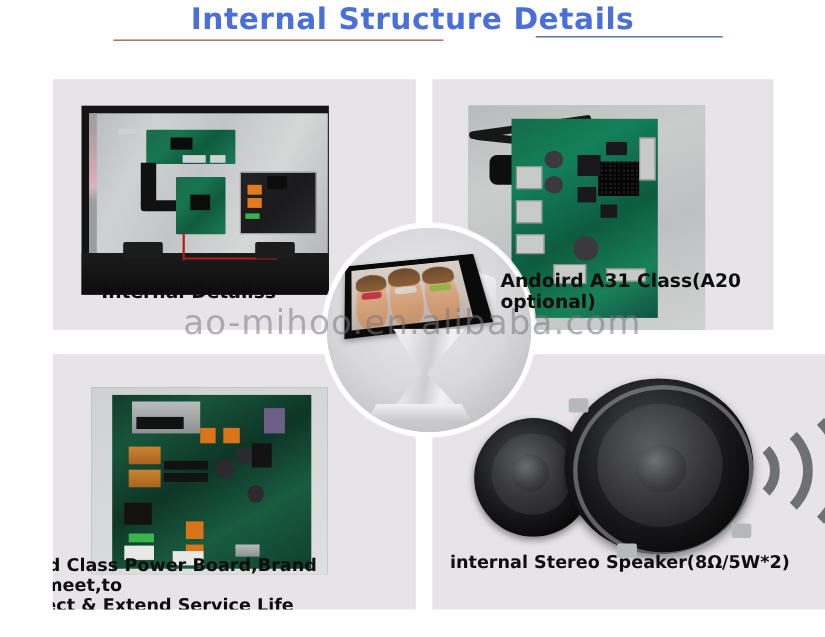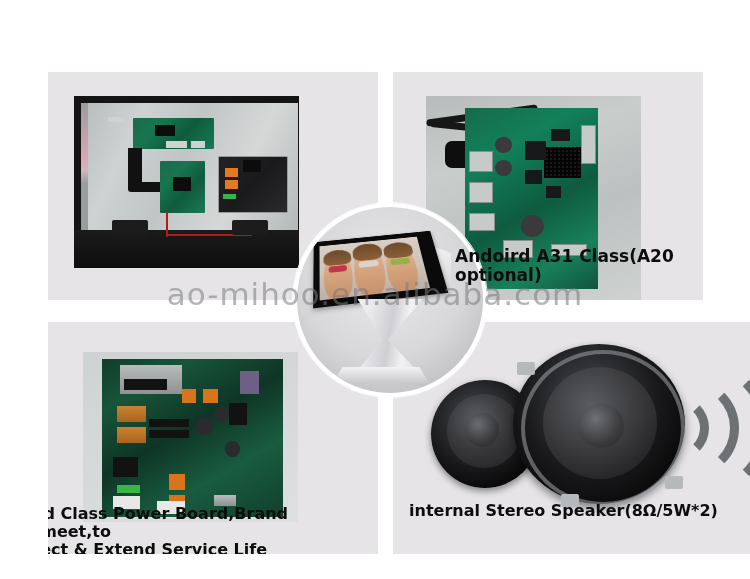--- a/index.html
+++ b/index.html
@@ -155,20 +155,25 @@
   
   .watermark{position:absolute;left:0;top:276px;width:750px;text-align:center;
     font-family:"DejaVu Sans", sans-serif;font-size:31px;letter-spacing:1px;
     color:rgba(120,120,125,.55);z-index:7;white-space:nowrap;}
 </style>
 </head>
 <body>
 
 <div id="root">
 
+  <div class="title-bar">
+    <div class="title-rule rule-left"></div>
+    <div class="title-rule rule-right"></div>
+    <div class="title-text">Internal Structure Details</div>
+  </div>
 
   <div class="panel p-tl">
     <div class="photo ph-tl">
       <div class="metal-back">
         <div class="mb-plate"></div>
         <div class="mb-strip"></div>
         <div class="mb-dark"></div>
 
         <div class="pcb pcb-green" style="left:26%;top:13%;width:36%;height:18%;"></div>
         <div class="chip" style="left:36%;top:17%;width:9%;height:6%;"></div>
@@ -188,20 +193,21 @@
         <div class="chip-g" style="left:66%;top:57%;width:6%;height:3%;"></div>
         <div class="chip" style="left:75%;top:37%;width:8%;height:7%;"></div>
 
         <div class="wire-red" style="left:41%;top:67%;width:2px;height:15%;"></div>
         <div class="wire-red" style="left:41%;top:80%;width:38%;height:2px;"></div>
 
         <div class="spk-box" style="left:17%;top:72%;width:16%;height:9%;"></div>
         <div class="spk-box" style="left:70%;top:72%;width:16%;height:9%;"></div>
       </div>
     </div>
+    <div class="cap cap-tl" style="position:absolute;left:44px;top:185px;">Internal Detailss</div>
   </div>
 
   <div class="panel p-tr">
     <div class="photo ph-tr">
       <div class="board2-bg"></div>
 
       <div class="hdmi" style="left:0;top:8%;width:52%;height:7px;border-radius:4px;transform:rotate(-8deg);"></div>
       <div class="hdmi" style="left:2%;top:14%;width:46%;height:7px;border-radius:4px;transform:rotate(6deg);"></div>
       <div class="hdmi-c" style="left:9%;top:22%;width:32%;height:13%;"></div>
 

